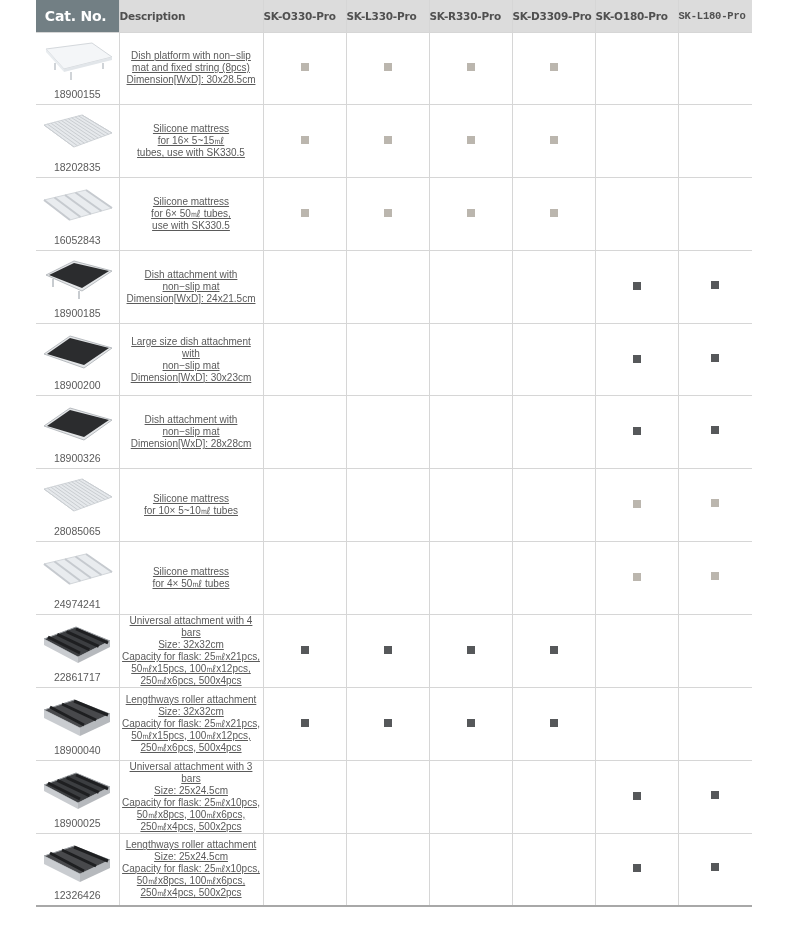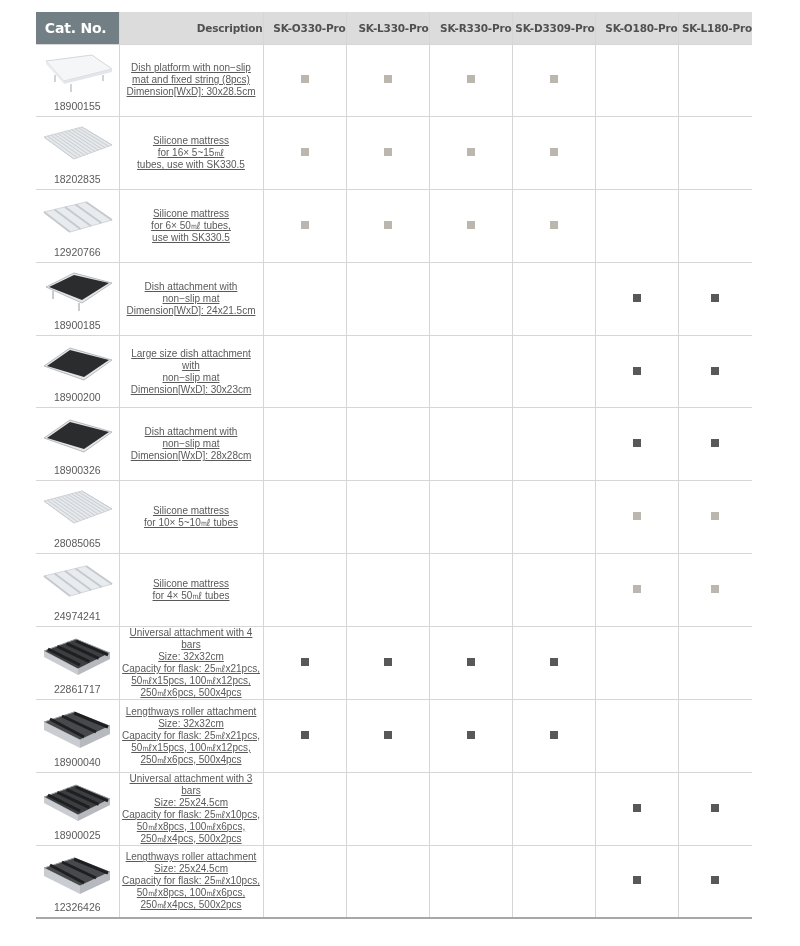--- a/index.html
+++ b/index.html
@@ -1,36 +1,36 @@
 <!DOCTYPE html>
 <html><head>
   <meta charset="utf-8">
   <style>
     * { box-sizing: border-box; margin: 0; padding: 0; }
     html, body { width: 800px; height: 946px; background: #ffffff; overflow: hidden; }
     body { font-family: "Liberation Sans", sans-serif; color: #555555; position: relative; }
 
     .table {
       position: absolute;
-      left: 36px; top: 12px;
+      left: 36px; top: 0;
       width: 716px;
       border-collapse: collapse;
       table-layout: fixed;
     }
     .table th, .table td { border-right: 1px solid #d6d6d6; }
-    .table th:last-child, .table td:last-child { border-right: none; }
+    .table th:last-child, .table td:last-child { border-right: none; font-family: Liberation Mono, monospace; }
 
     .table thead th {
       height: 32px;
       background: #dcdcdc;
       font-family: "DejaVu Sans", sans-serif;
       font-weight: bold;
       font-size: 10.5px;
       color: #505050;
-      text-align: right;
+      text-align: left;
       vertical-align: middle;
       letter-spacing: -0.2px;
     }
     .table thead th.cat {
       background: #727f84;
       color: #ffffff;
       font-size: 14px;
       text-align: right;
       padding-right: 12px;
     }
@@ -149,21 +149,21 @@
       <span class="thumb"><svg viewBox="0 0 74 44" width="74" height="44">
               <polygon points="4,16 46,6 72,24 30,36" fill="#e9ecef" stroke="#d2d6da"></polygon>
               <g stroke="#c6cacf" stroke-width="2" fill="none">
                 <line x1="4" y1="16" x2="30" y2="36"></line>
                 <line x1="14.5" y1="13.5" x2="40.5" y2="33"></line>
                 <line x1="25" y1="11" x2="51" y2="30"></line>
                 <line x1="35.5" y1="8.5" x2="61.5" y2="27"></line>
                 <line x1="46" y1="6" x2="72" y2="24"></line>
               </g>
             </svg></span>
-      <span class="cat-no">12920766</span>
+      <span class="cat-no">16052843</span>
     </td>
     <td>
           <div class="desc">Silicone mattress
 for 6× 50㎖ tubes,
 use with SK330.5</div>
         </td>
     <td><span class="mark light"></span></td>
     <td><span class="mark light"></span></td>
     <td><span class="mark light"></span></td>
     <td><span class="mark light"></span></td>

